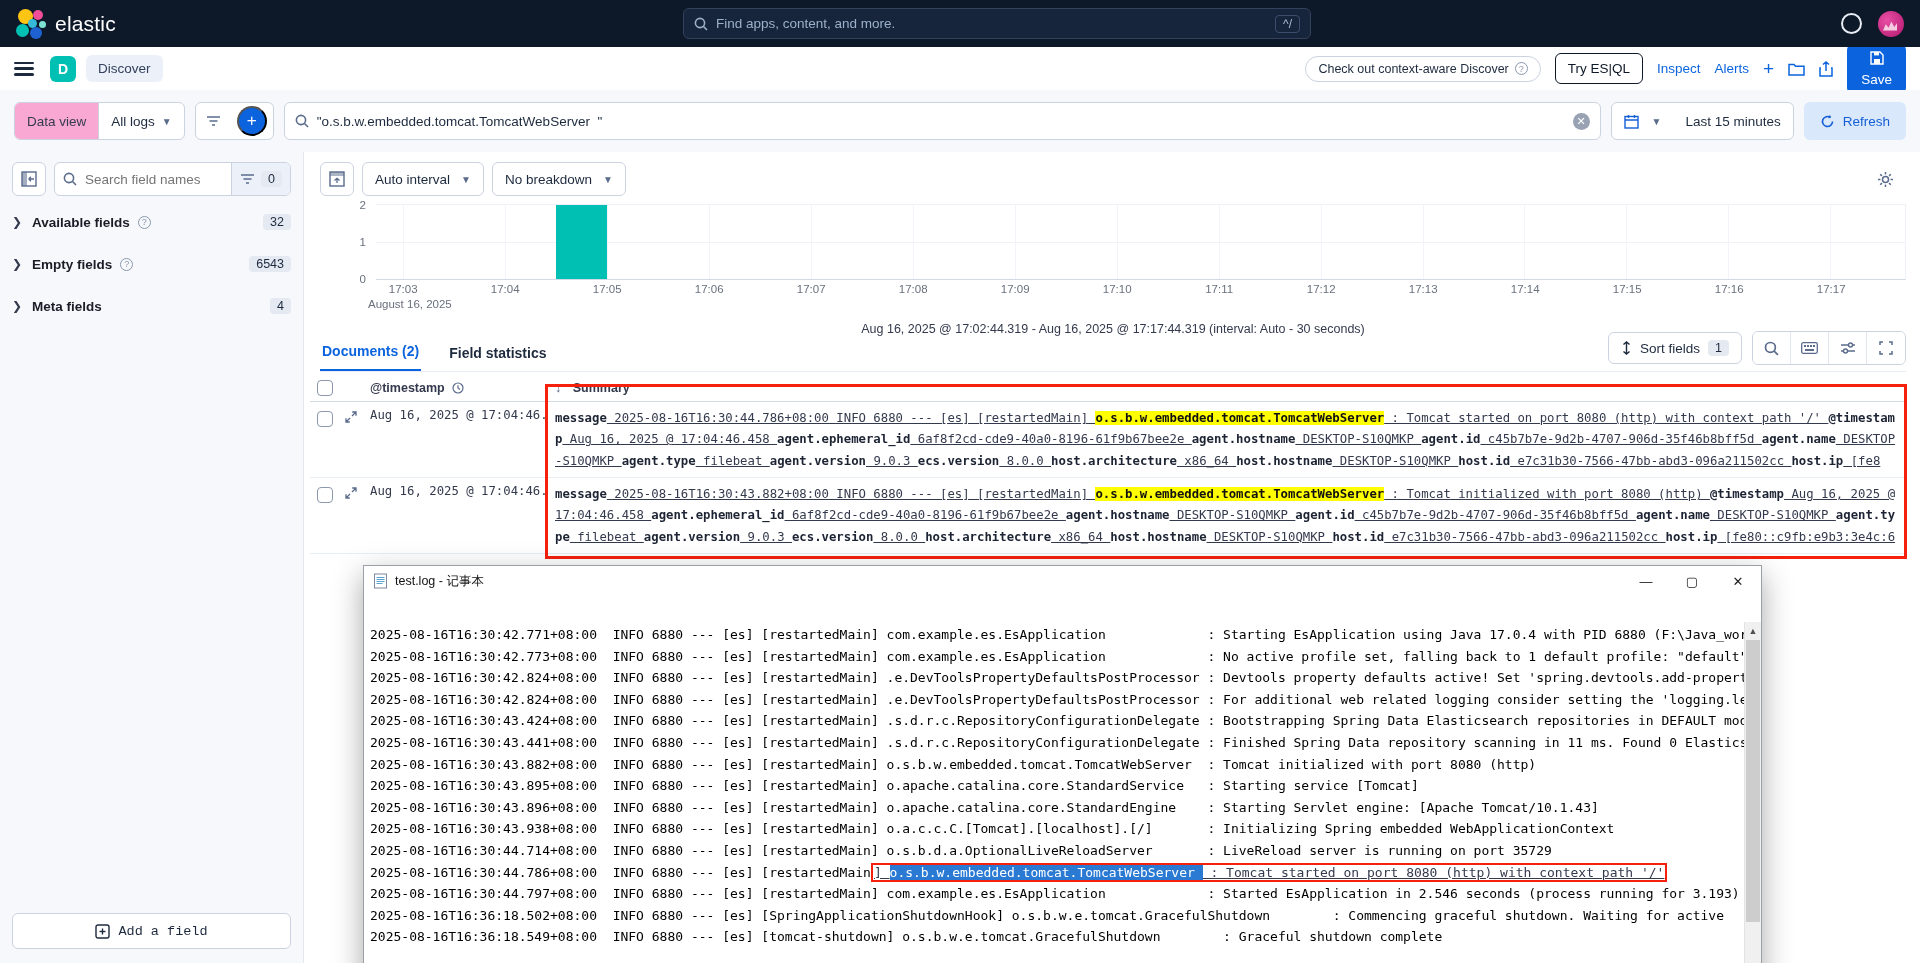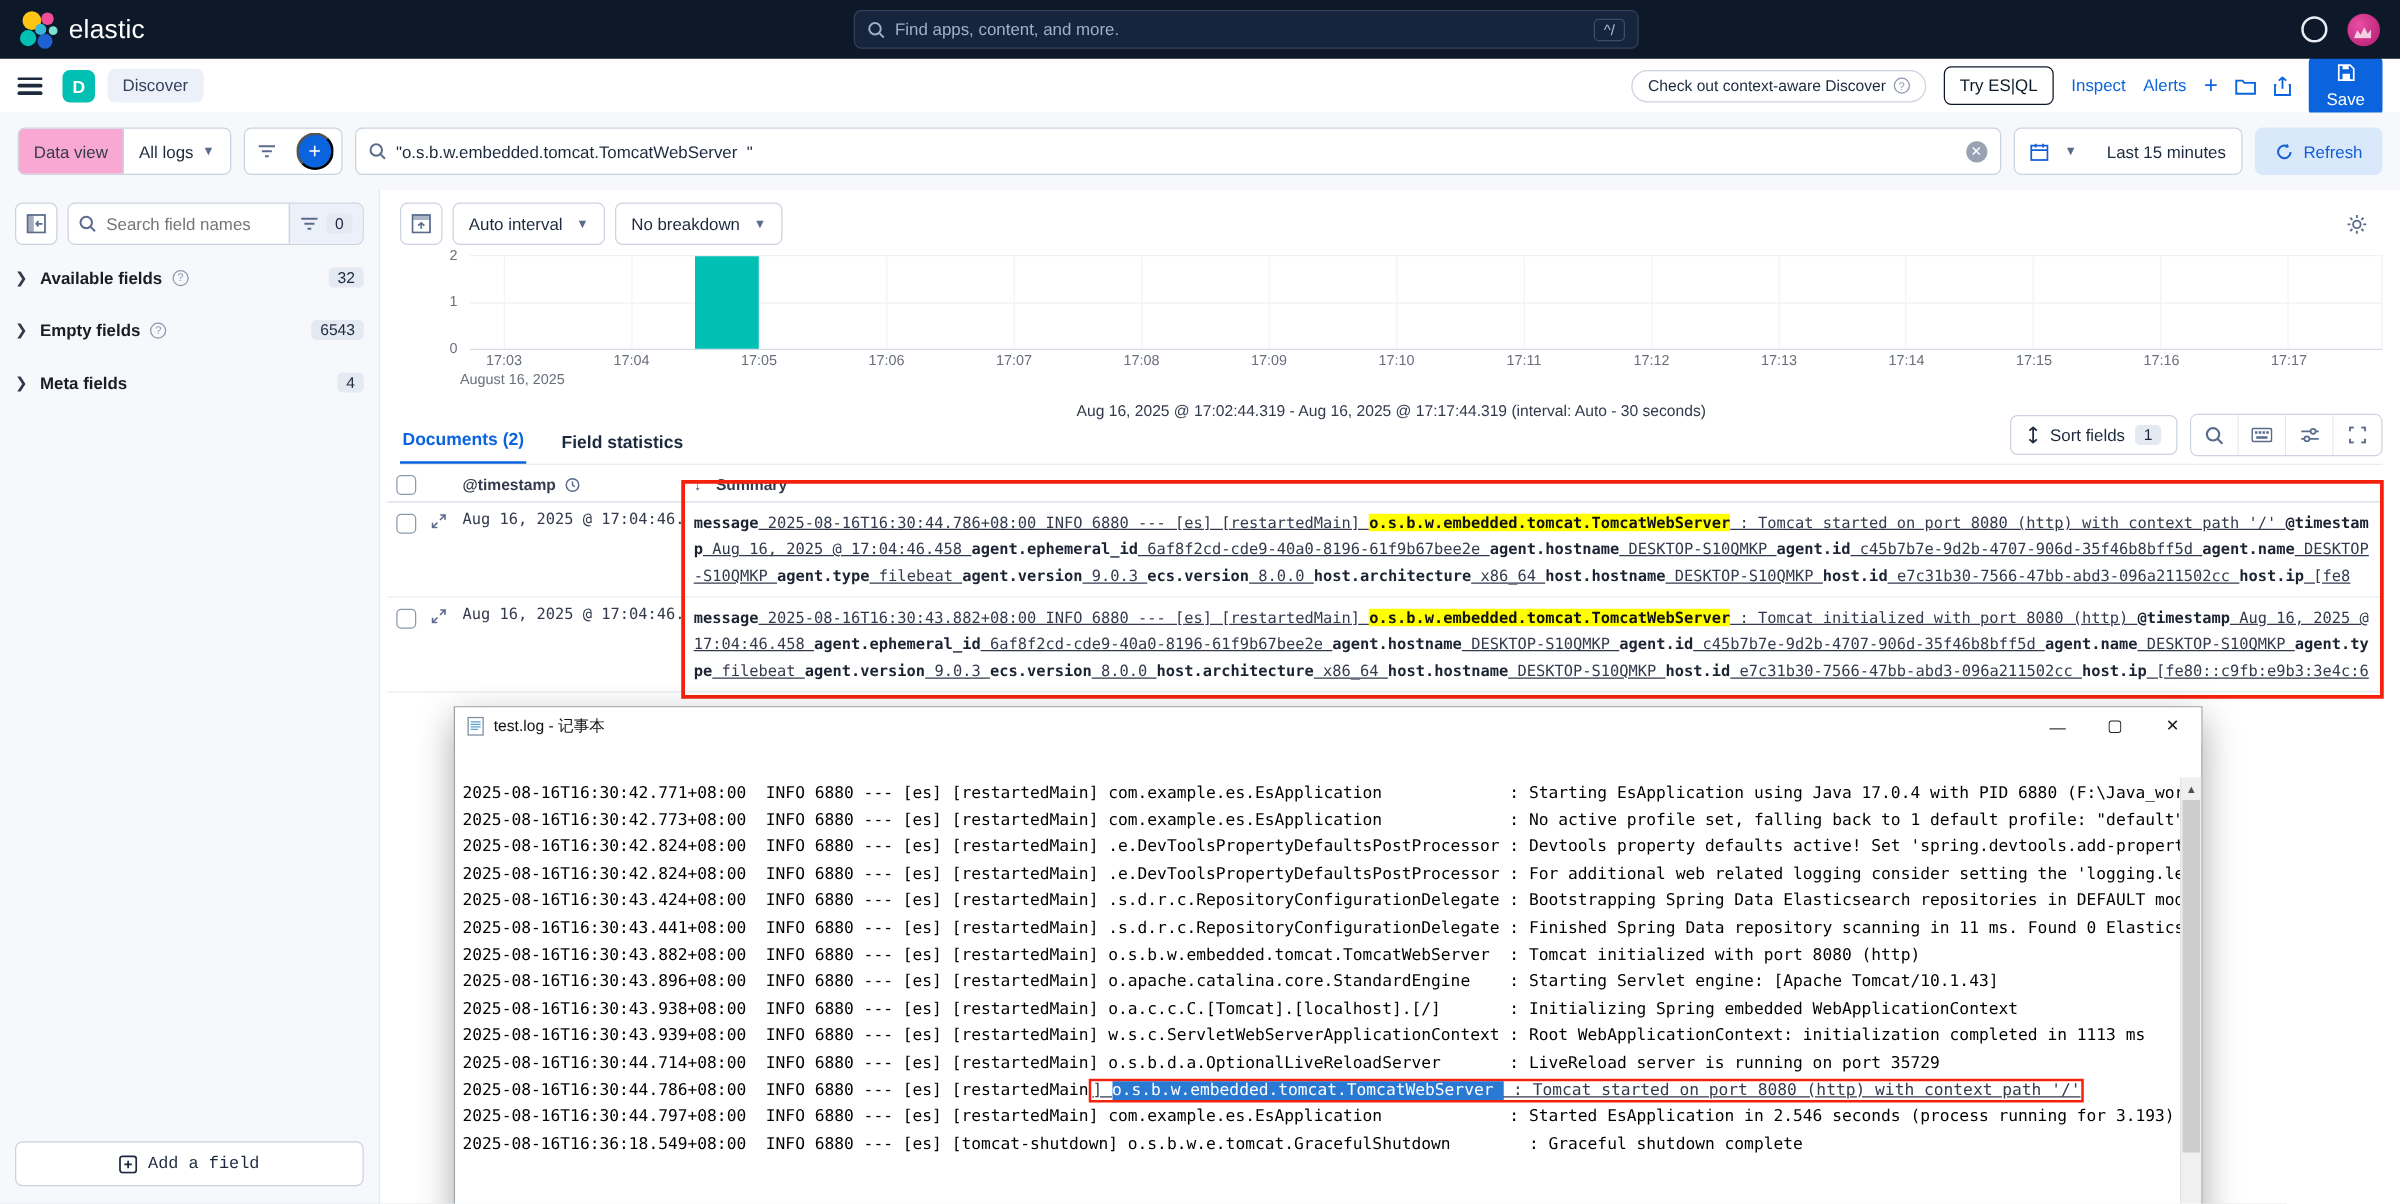--- a/index.html
+++ b/index.html
@@ -513,26 +513,27 @@
       </div>
     <div class="np-body">
       <div>
           <div class="nline">2025-08-16T16:30:42.771+08:00  INFO 6880 --- [es] [restartedMain] com.example.es.EsApplication             : Starting EsApplication using Java 17.0.4 with PID 6880 (F:\Java_work\es\b</div>
           <div class="nline">2025-08-16T16:30:42.773+08:00  INFO 6880 --- [es] [restartedMain] com.example.es.EsApplication             : No active profile set, falling back to 1 default profile: "default"</div>
           <div class="nline">2025-08-16T16:30:42.824+08:00  INFO 6880 --- [es] [restartedMain] .e.DevToolsPropertyDefaultsPostProcessor : Devtools property defaults active! Set 'spring.devtools.add-properties</div>
           <div class="nline">2025-08-16T16:30:42.824+08:00  INFO 6880 --- [es] [restartedMain] .e.DevToolsPropertyDefaultsPostProcessor : For additional web related logging consider setting the 'logging.level</div>
           <div class="nline">2025-08-16T16:30:43.424+08:00  INFO 6880 --- [es] [restartedMain] .s.d.r.c.RepositoryConfigurationDelegate : Bootstrapping Spring Data Elasticsearch repositories in DEFAULT mode</div>
           <div class="nline">2025-08-16T16:30:43.441+08:00  INFO 6880 --- [es] [restartedMain] .s.d.r.c.RepositoryConfigurationDelegate : Finished Spring Data repository scanning in 11 ms. Found 0 Elasticsear</div>
           <div class="nline">2025-08-16T16:30:43.882+08:00  INFO 6880 --- [es] [restartedMain] o.s.b.w.embedded.tomcat.TomcatWebServer  : Tomcat initialized with port 8080 (http)</div>
+          <div class="nline">2025-08-16T16:30:43.895+08:00  INFO 6880 --- [es] [restartedMain] o.apache.catalina.core.StandardService   : Starting service [Tomcat]</div>
           <div class="nline">2025-08-16T16:30:43.896+08:00  INFO 6880 --- [es] [restartedMain] o.apache.catalina.core.StandardEngine    : Starting Servlet engine: [Apache Tomcat/10.1.43]</div>
           <div class="nline">2025-08-16T16:30:43.938+08:00  INFO 6880 --- [es] [restartedMain] o.a.c.c.C.[Tomcat].[localhost].[/]       : Initializing Spring embedded WebApplicationContext</div>
-          <div class="nline">2025-08-16T16:30:43.939+08:00  INFO 6880 --- [es] [restartedMain] w.s.c.ServletWebServerApplicationContext : Root WebApplicationContext: initialization completed in 1113 ms</div>
           <div class="nline">2025-08-16T16:30:44.714+08:00  INFO 6880 --- [es] [restartedMain] o.s.b.d.a.OptionalLiveReloadServer       : LiveReload server is running on port 35729</div>
           <div class="nline"><span>2025-08-16T16:30:44.786+08:00  INFO 6880 --- [es] [restartedMain</span><span class="redbox"><span class="seg-n">] </span><span class="seg-sel">o.s.b.w.embedded.tomcat.TomcatWebServer </span><span class="seg-n"> : Tomcat started on port 8080 (http) with context path '/'</span></span></div>
           <div class="nline">2025-08-16T16:30:44.797+08:00  INFO 6880 --- [es] [restartedMain] com.example.es.EsApplication             : Started EsApplication in 2.546 seconds (process running for 3.193)</div>
+          <div class="nline">2025-08-16T16:36:18.502+08:00  INFO 6880 --- [es] [SpringApplicationShutdownHook] o.s.b.w.e.tomcat.GracefulShutdown        : Commencing graceful shutdown. Waiting for active</div>
           <div class="nline">2025-08-16T16:36:18.549+08:00  INFO 6880 --- [es] [tomcat-shutdown] o.s.b.w.e.tomcat.GracefulShutdown        : Graceful shutdown complete</div>
         </div>
     </div>
     <div class="np-scroll">
       <div class="arr">▲</div>
       <div class="np-thumb"></div>
     </div>
   </div>
 
 </div>

